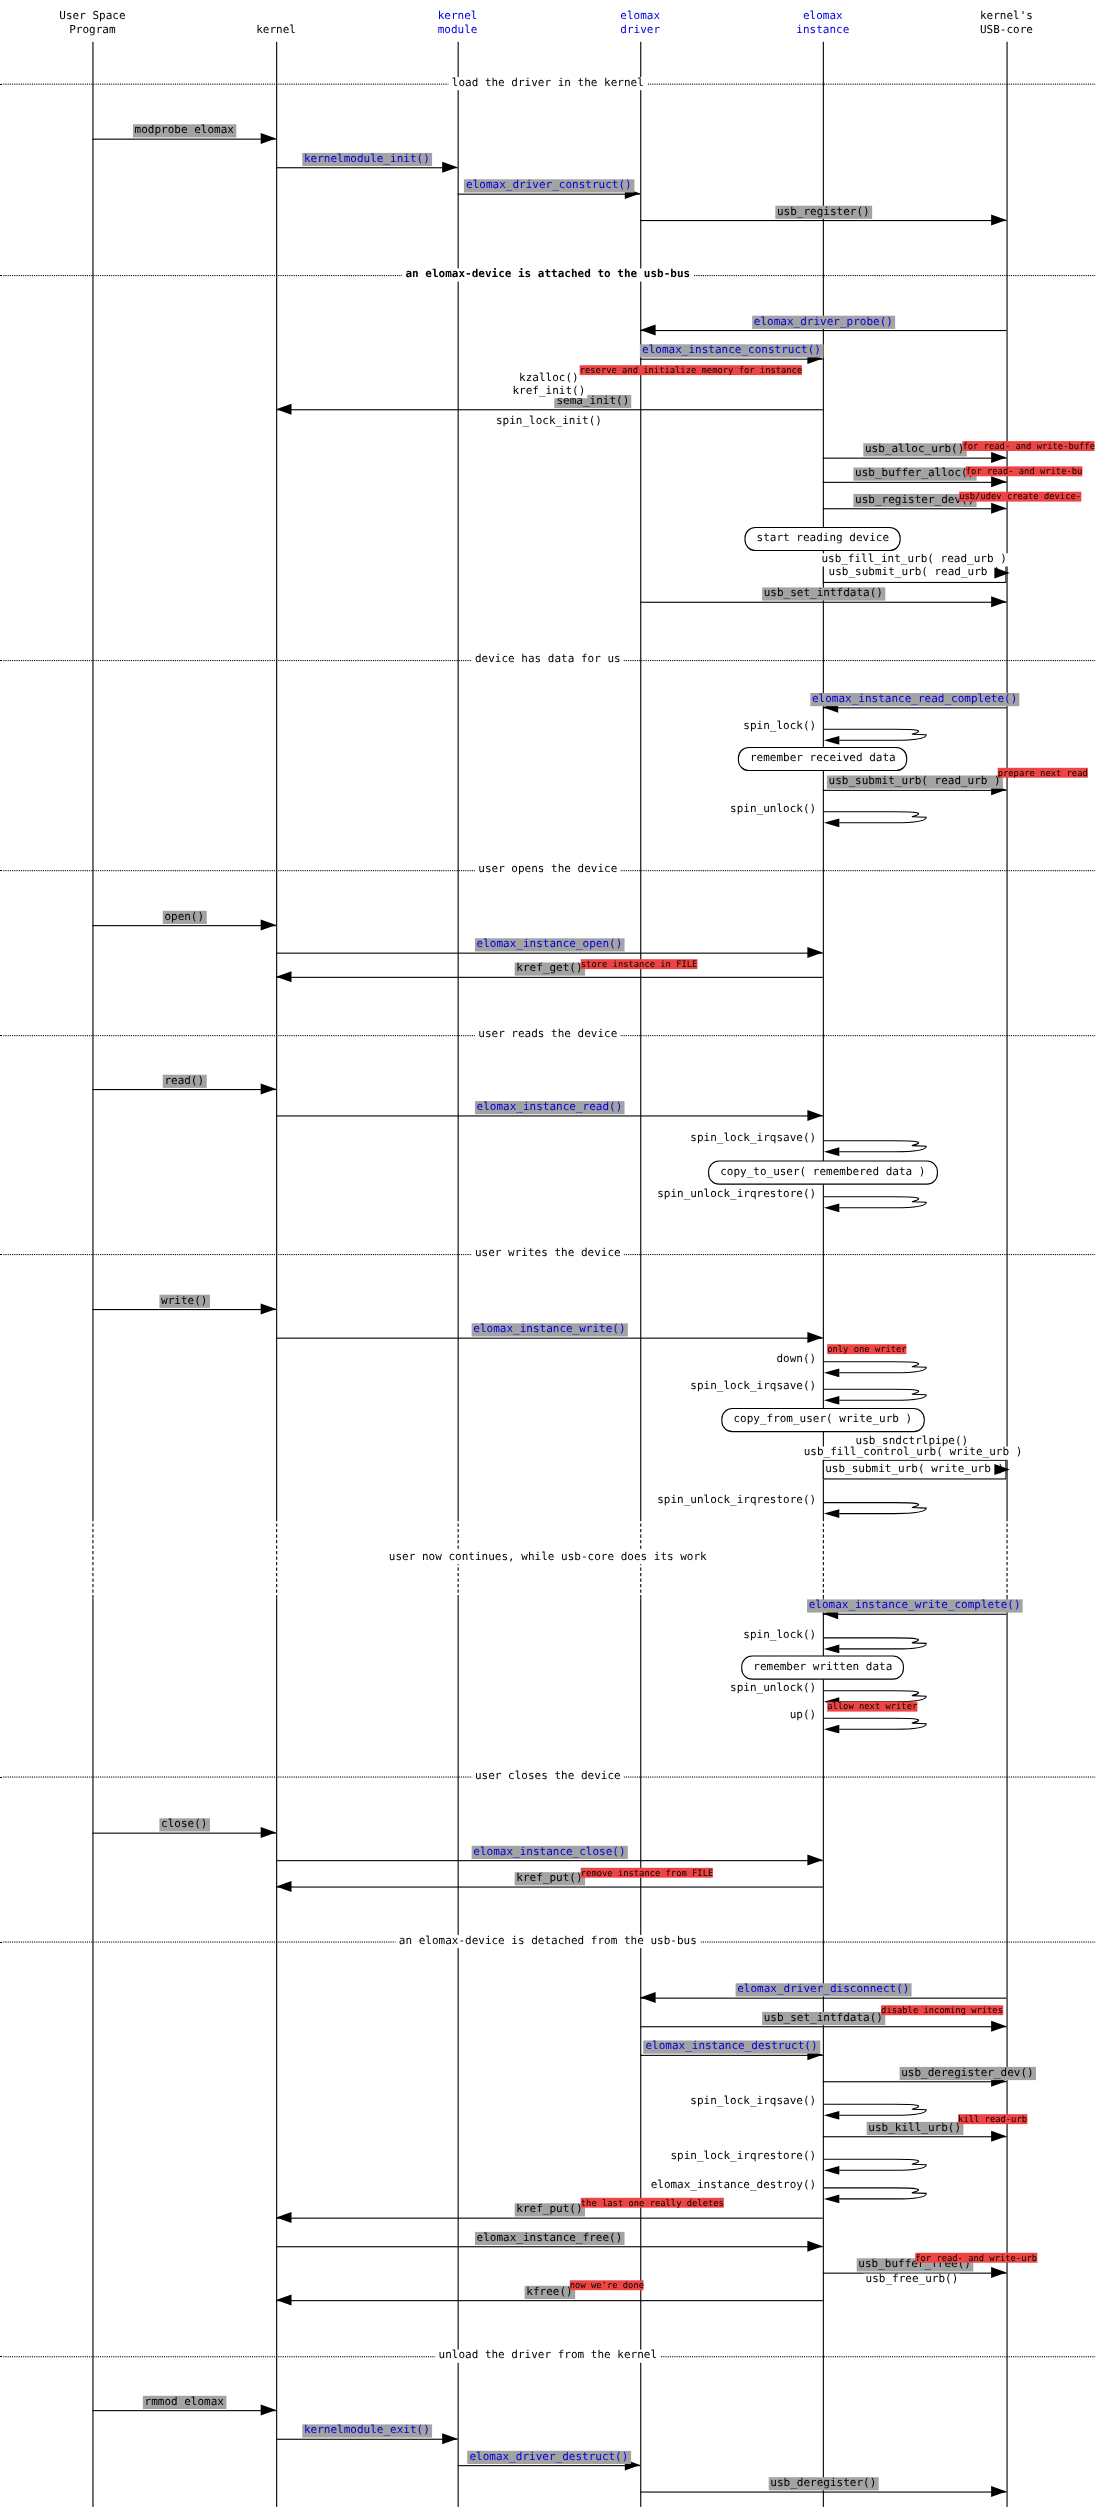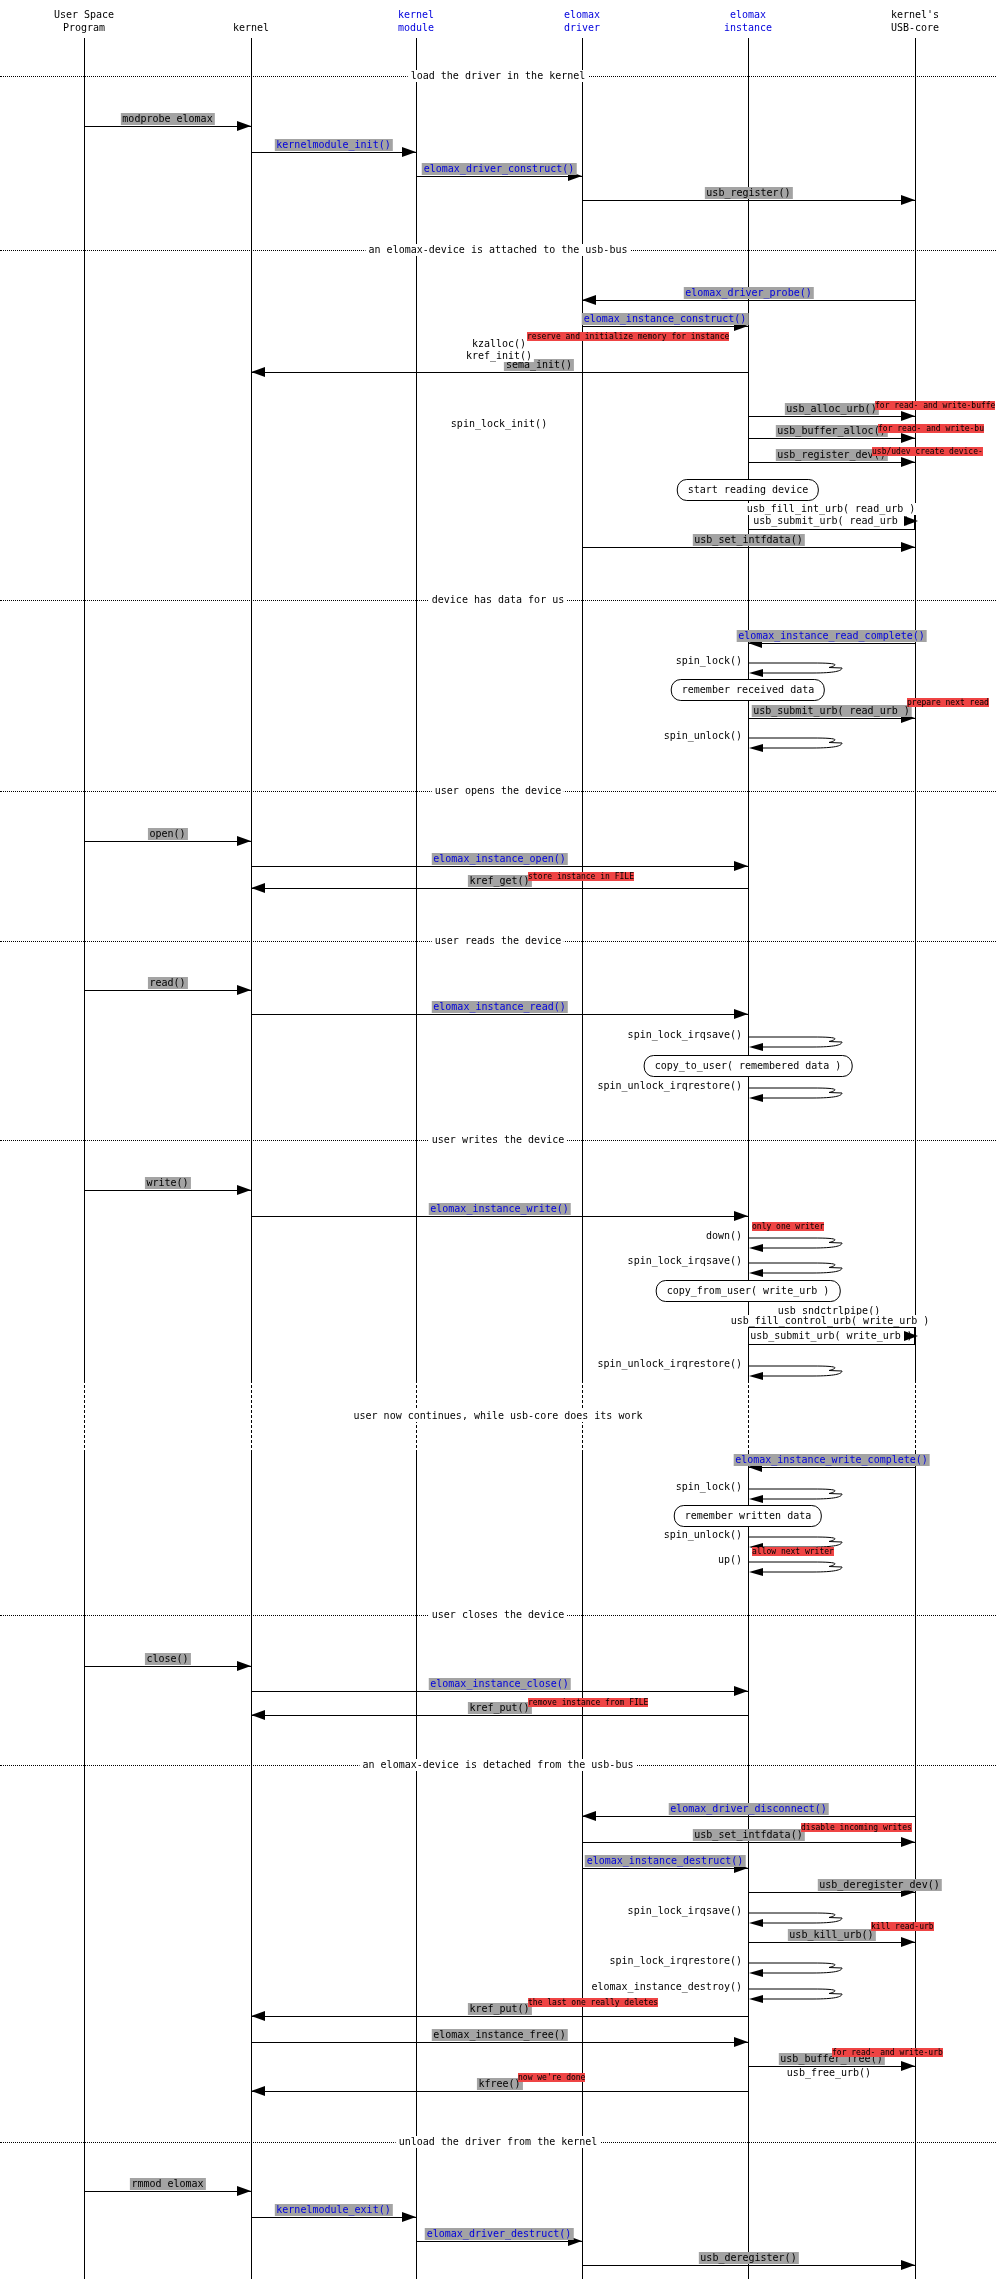--- a/index.html
+++ b/index.html
@@ -74,21 +74,21 @@
     <div class="llseg-solid" style="left: 915px; top: 38px; height: 1342px;"></div>
     <div class="llseg-dash" style="left: 915px; top: 1380px; height: 73px;"></div>
     <div class="llseg-solid" style="left: 915px; top: 1453px; height: 826px;"></div>
     <div class="hdr" style="left: 915px; top: 2px; height: 32px;">
       <div>kernel's</div>
       <div>USB-core</div>
     </div>
     <div class="div-line" style="top: 76px;"></div>
     <div class="div-label" style="left: 498px; top: 70px;">load the driver in the kernel</div>
     <div class="div-line" style="top: 250px;"></div>
-    <div class="div-label" style="left: 498px; top: 244px;">an elomax-device is attached to the usb-bus</div>
+    <div class="div-label" style="left: 498px; top: 244px; font-weight: bold;">an elomax-device is attached to the usb-bus</div>
     <div class="div-line" style="top: 600px;"></div>
     <div class="div-label" style="left: 498px; top: 594px;">device has data for us</div>
     <div class="div-line" style="top: 791px;"></div>
     <div class="div-label" style="left: 498px; top: 785px;">user opens the device</div>
     <div class="div-line" style="top: 941px;"></div>
     <div class="div-label" style="left: 498px; top: 935px;">user reads the device</div>
     <div class="div-line" style="top: 1140px;"></div>
     <div class="div-label" style="left: 498px; top: 1134px;">user writes the device</div>
     <div class="div-line" style="top: 1615px;"></div>
     <div class="div-label" style="left: 498px; top: 1609px;">user closes the device</div>
@@ -276,21 +276,21 @@
     <div class="abox" style="left: 748px; top: 690px;">remember received data</div>
     <div class="abox" style="left: 748px; top: 1066px;">copy_to_user( remembered data )</div>
     <div class="abox" style="left: 748px; top: 1291px;">copy_from_user( write_urb )</div>
     <div class="abox" style="left: 748px; top: 1516px;">remember written data</div>
     <div class="barrow" style="left: 748px; top: 512px; width: 165px; height: 16px; line-height: 16px;">usb_submit_urb( read_urb )</div>
     <div class="arrow-r" style="left: 904px; top: 516px;"></div>
     <div class="barrow" style="left: 748px; top: 1327px; width: 165px; height: 16px; line-height: 16px;">usb_submit_urb( write_urb )</div>
     <div class="arrow-r" style="left: 904px; top: 1331px;"></div>
     <div class="txt" style="left: 499px; top: 338px;">kzalloc()</div>
     <div class="txt" style="left: 499px; top: 350px;">kref_init()</div>
-    <div class="txt" style="left: 499px; top: 377px; margin-top: 41px;">spin_lock_init()</div>
+    <div class="txt" style="left: 499px; top: 377px;">spin_lock_init()</div>
     <div class="txt" style="left: 831px; top: 503px;">usb_fill_int_urb( read_urb )</div>
     <div class="txt" style="left: 829px; top: 1305px;">usb_sndctrlpipe()</div>
     <div class="txt" style="left: 830px; top: 1315px;">usb_fill_control_urb( write_urb )</div>
     <div class="txt" style="left: 829px; top: 2067px;">usb_free_urb()</div>
     <div class="txt" style="left: 498px; top: 1410px;">user now continues, while usb-core does its work</div>
     <div class="note" style="left: 527px; top: 332px;">reserve and initialize memory for instance</div>
     <div class="note" style="left: 875px; top: 401px;">for read- and write-buffe</div>
     <div class="note" style="left: 878px; top: 424px;">for read- and write-bu</div>
     <div class="note" style="left: 872px; top: 447px;">usb/udev create device-</div>
     <div class="note" style="left: 907px; top: 698px;">prepare next read</div>

